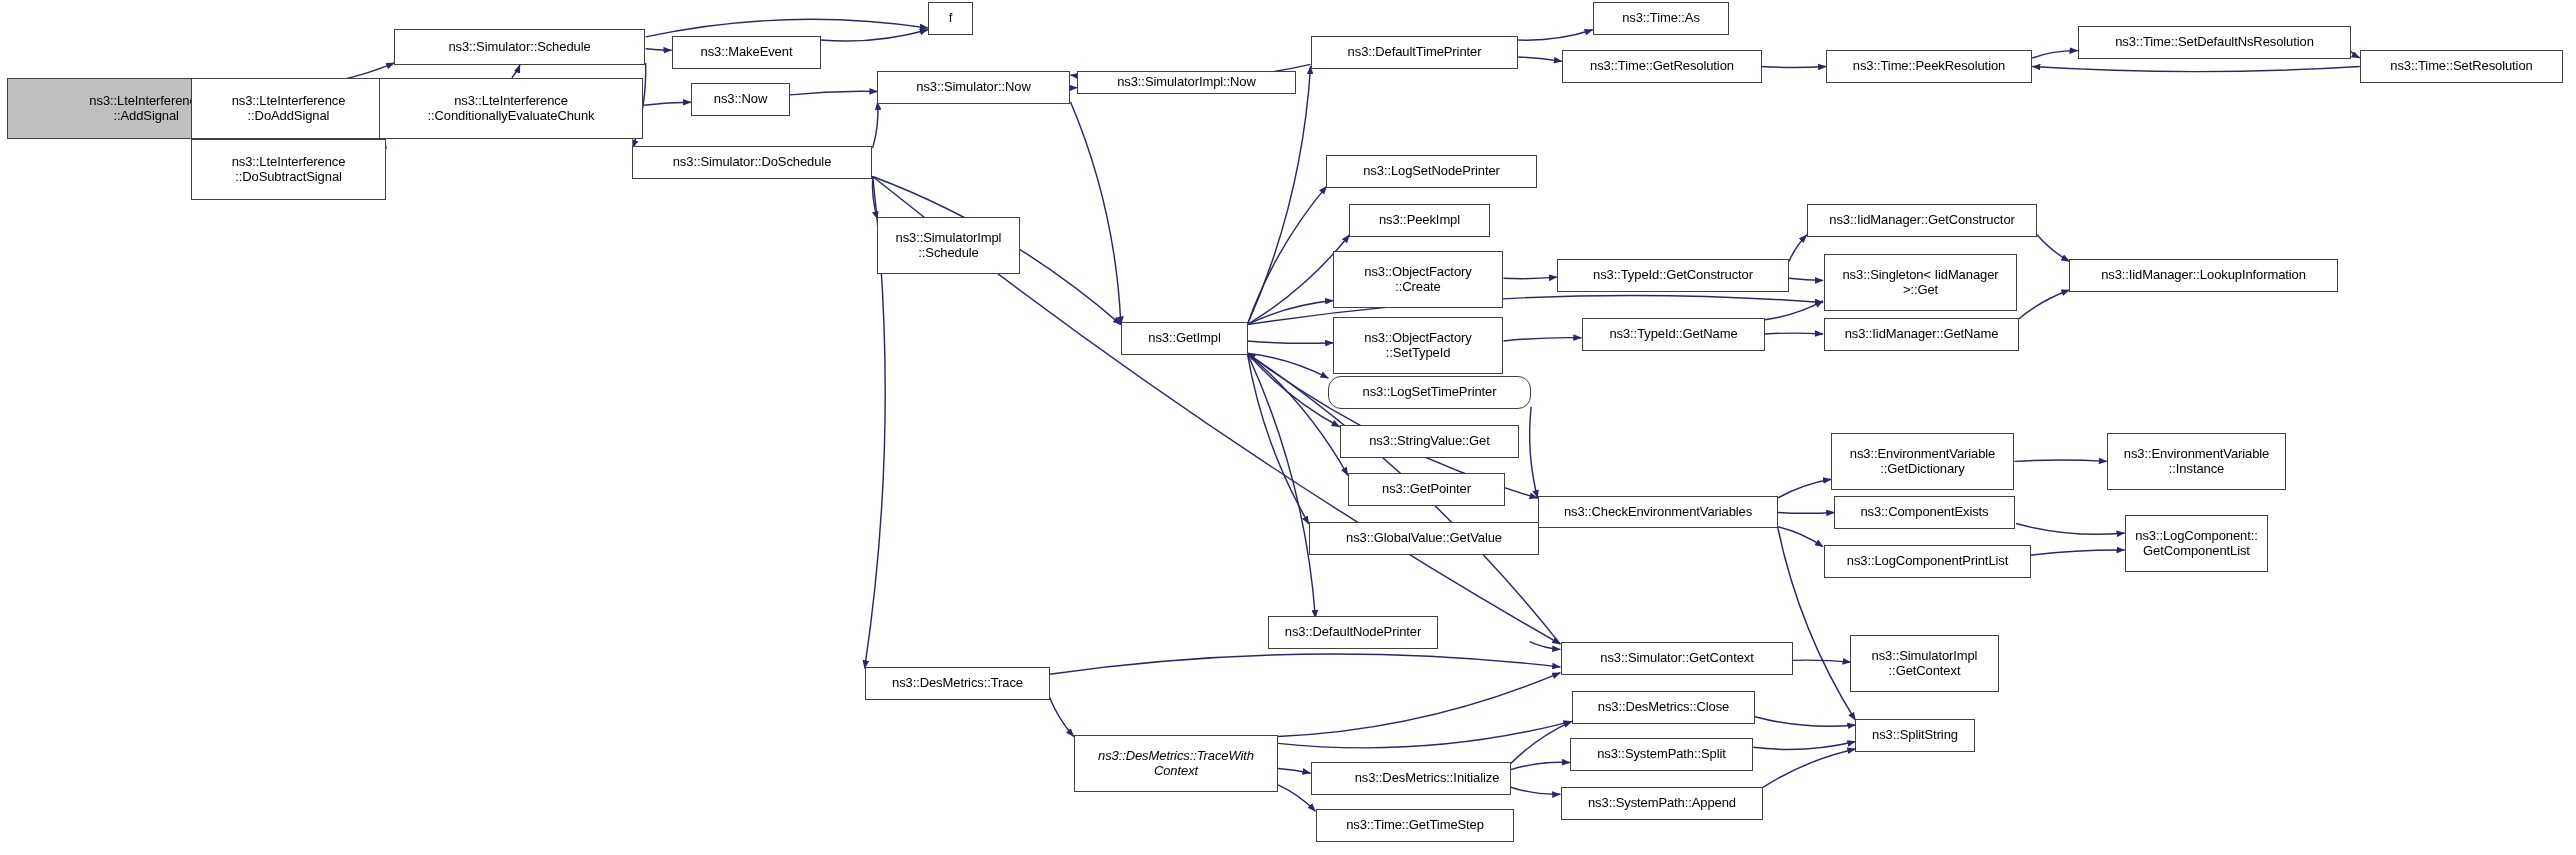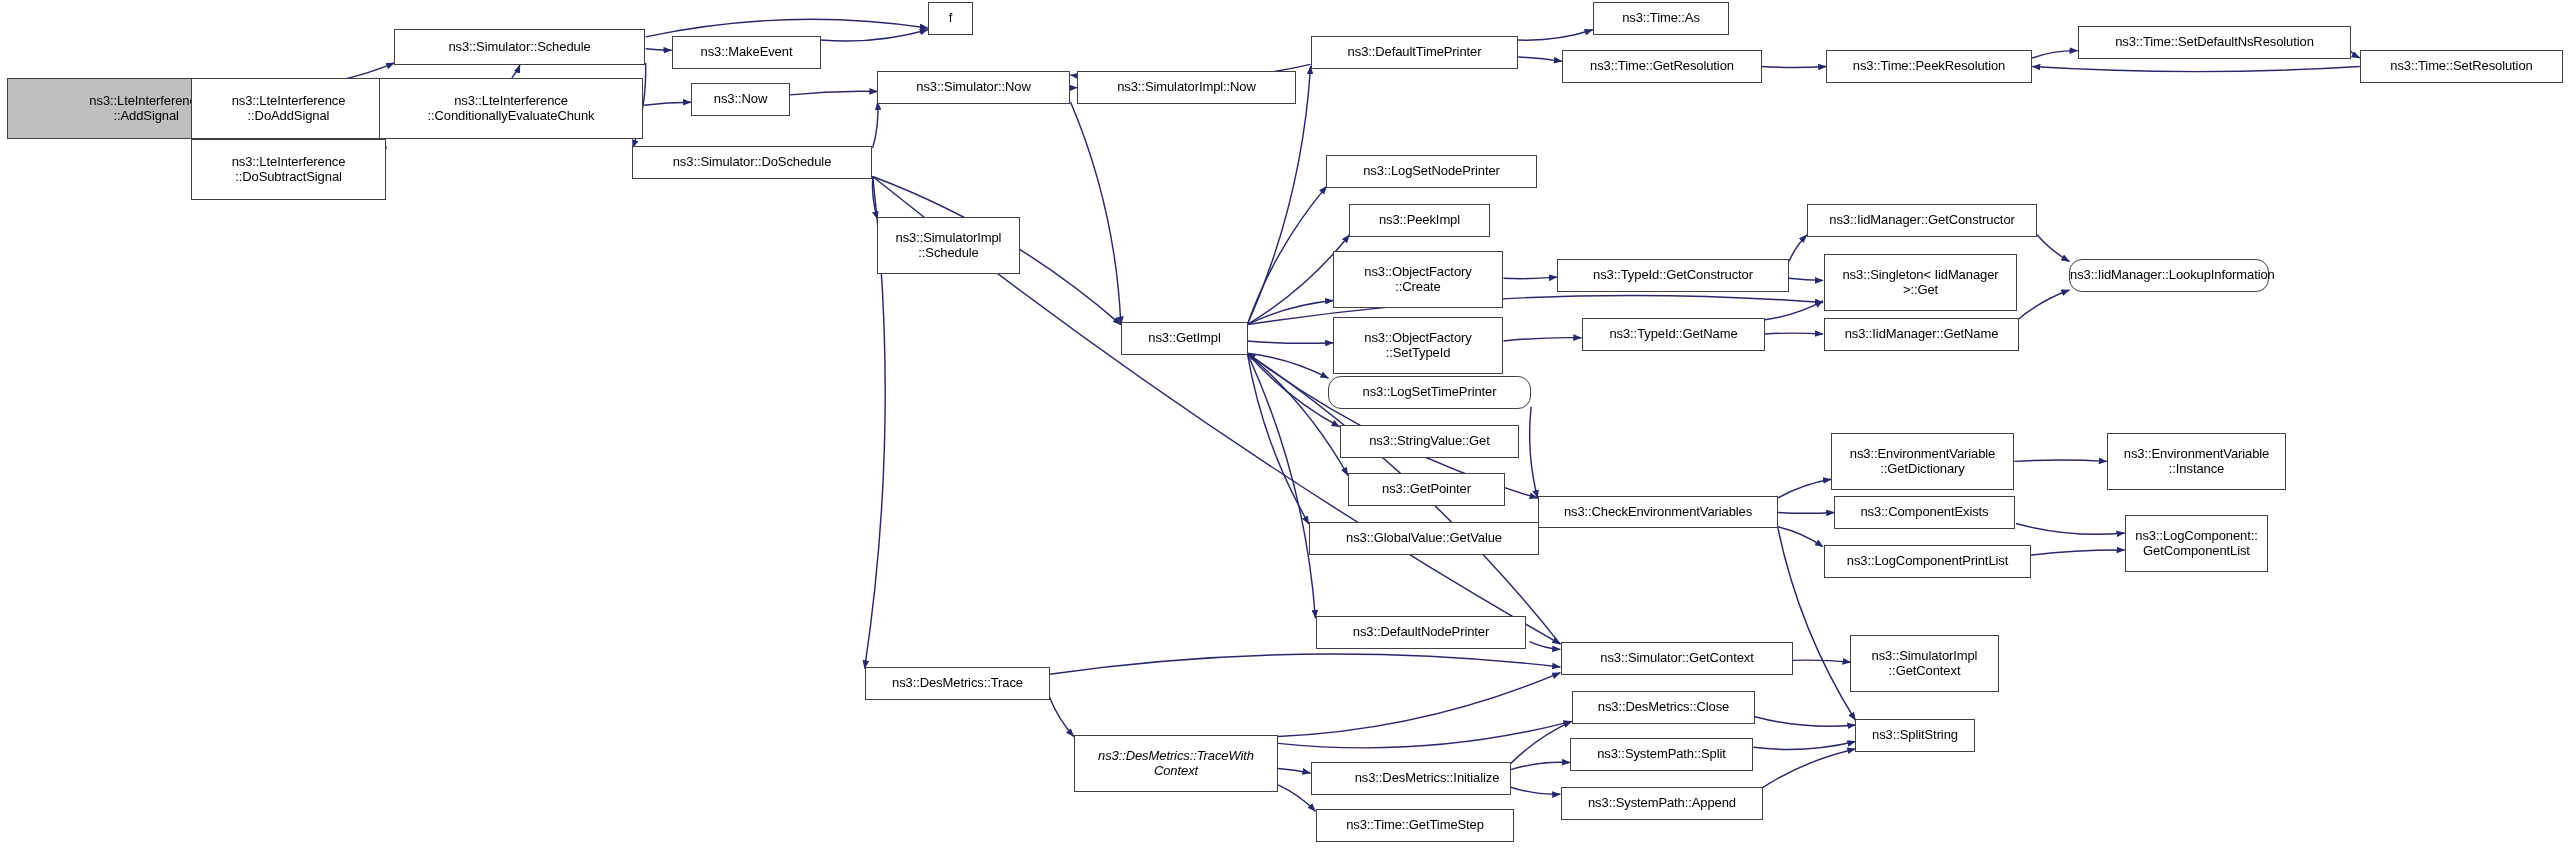--- a/index.html
+++ b/index.html
@@ -135,49 +135,49 @@
 ::DoAddSignal</span></div>
       <div class="node" style="left: 191px; top: 139px; width: 195px; height: 61px;"><span class="label">ns3::LteInterference
 ::DoSubtractSignal</span></div>
       <div class="node" style="left: 379px; top: 78px; width: 264px; height: 61px;"><span class="label">ns3::LteInterference
 ::ConditionallyEvaluateChunk</span></div>
       <div class="node" style="left: 394px; top: 29px; width: 251px; height: 36px;"><span class="label">ns3::Simulator::Schedule</span></div>
       <div class="node" style="left: 672px; top: 36px; width: 149px; height: 33px;"><span class="label">ns3::MakeEvent</span></div>
       <div class="node" style="left: 928px; top: 1.9px; width: 45px; height: 33px;"><span class="label">f</span></div>
       <div class="node" style="left: 691px; top: 83px; width: 99px; height: 33px;"><span class="label">ns3::Now</span></div>
       <div class="node" style="left: 877px; top: 71px; width: 193px; height: 33px;"><span class="label">ns3::Simulator::Now</span></div>
-      <div class="node" style="left: 1077px; top: 71px; width: 219px; height: 33px;"><span class="label">ns3::SimulatorImpl::Now</span></div>
+      <div class="node" style="left: 1077px; top: 71px; width: 219px; height: 23px;"><span class="label">ns3::SimulatorImpl::Now</span></div>
       <div class="node" style="left: 632px; top: 146px; width: 240px; height: 33px;"><span class="label">ns3::Simulator::DoSchedule</span></div>
       <div class="node" style="left: 877px; top: 217px; width: 143px; height: 57px;"><span class="label">ns3::SimulatorImpl
 ::Schedule</span></div>
       <div class="node" style="left: 1311px; top: 36px; width: 207px; height: 33px;"><span class="label">ns3::DefaultTimePrinter</span></div>
       <div class="node" style="left: 1593px; top: 1.9px; width: 136px; height: 33px;"><span class="label">ns3::Time::As</span></div>
       <div class="node" style="left: 1562px; top: 50px; width: 200px; height: 33px;"><span class="label">ns3::Time::GetResolution</span></div>
       <div class="node" style="left: 1826px; top: 50px; width: 206px; height: 33px;"><span class="label">ns3::Time::PeekResolution</span></div>
       <div class="node" style="left: 2078px; top: 26px; width: 273px; height: 33px;"><span class="label">ns3::Time::SetDefaultNsResolution</span></div>
       <div class="node" style="left: 2360px; top: 50px; width: 203px; height: 33px;"><span class="label">ns3::Time::SetResolution</span></div>
       <div class="node" style="left: 1121px; top: 322px; width: 127px; height: 33px;"><span class="label">ns3::GetImpl</span></div>
       <div class="node" style="left: 1326px; top: 155px; width: 211px; height: 33px;"><span class="label">ns3::LogSetNodePrinter</span></div>
       <div class="node" style="left: 1349px; top: 204px; width: 141px; height: 33px;"><span class="label">ns3::PeekImpl</span></div>
       <div class="node" style="left: 1333px; top: 251px; width: 170px; height: 57px;"><span class="label">ns3::ObjectFactory
 ::Create</span></div>
       <div class="node" style="left: 1333px; top: 317px; width: 170px; height: 57px;"><span class="label">ns3::ObjectFactory
 ::SetTypeId</span></div>
       <div class="node" style="left: 1328px; top: 376px; width: 203px; height: 33px; border-radius: 13px;"><span class="label">ns3::LogSetTimePrinter</span></div>
       <div class="node" style="left: 1340px; top: 425px; width: 179px; height: 33px;"><span class="label">ns3::StringValue::Get</span></div>
       <div class="node" style="left: 1348px; top: 473px; width: 157px; height: 33px;"><span class="label">ns3::GetPointer</span></div>
       <div class="node" style="left: 1309px; top: 522px; width: 230px; height: 33px;"><span class="label">ns3::GlobalValue::GetValue</span></div>
-      <div class="node" style="left: 1316px; top: 616px; width: 210px; height: 33px;"><span class="label">ns3::DefaultNodePrinter</span></div>
+      <div class="node" style="left: 1268px; top: 616px; width: 170px; height: 33px;"><span class="label">ns3::DefaultNodePrinter</span></div>
       <div class="node" style="left: 1557px; top: 259px; width: 232px; height: 33px;"><span class="label">ns3::TypeId::GetConstructor</span></div>
       <div class="node" style="left: 1582px; top: 318px; width: 183px; height: 33px;"><span class="label">ns3::TypeId::GetName</span></div>
       <div class="node" style="left: 1824px; top: 254px; width: 193px; height: 57px;"><span class="label">ns3::Singleton&lt; IidManager
 &gt;::Get</span></div>
       <div class="node" style="left: 1807px; top: 204px; width: 230px; height: 33px;"><span class="label">ns3::IidManager::GetConstructor</span></div>
       <div class="node" style="left: 1824px; top: 318px; width: 195px; height: 33px;"><span class="label">ns3::IidManager::GetName</span></div>
-      <div class="node" style="left: 2069px; top: 259px; width: 200px; height: 33px; border-radius: 13px;"><span class="label">ns3::IidManager::LookupInformation</span></div>
+      <div class="node" style="left: 2069px; top: 259px; width: 269px; height: 33px;"><span class="label">ns3::IidManager::LookupInformation</span></div>
       <div class="node" style="left: 1538px; top: 496px; width: 240px; height: 32px;"><span class="label">ns3::CheckEnvironmentVariables</span></div>
       <div class="node" style="left: 1831px; top: 433px; width: 183px; height: 57px;"><span class="label">ns3::EnvironmentVariable
 ::GetDictionary</span></div>
       <div class="node" style="left: 1834px; top: 496px; width: 181px; height: 33px;"><span class="label">ns3::ComponentExists</span></div>
       <div class="node" style="left: 1824px; top: 545px; width: 207px; height: 33px;"><span class="label">ns3::LogComponentPrintList</span></div>
       <div class="node" style="left: 2107px; top: 433px; width: 179px; height: 57px;"><span class="label">ns3::EnvironmentVariable
 ::Instance</span></div>
       <div class="node" style="left: 2125px; top: 515px; width: 143px; height: 57px;"><span class="label">ns3::LogComponent::
 GetComponentList</span></div>
       <div class="node" style="left: 1561px; top: 642px; width: 232px; height: 33px;"><span class="label">ns3::Simulator::GetContext</span></div>

